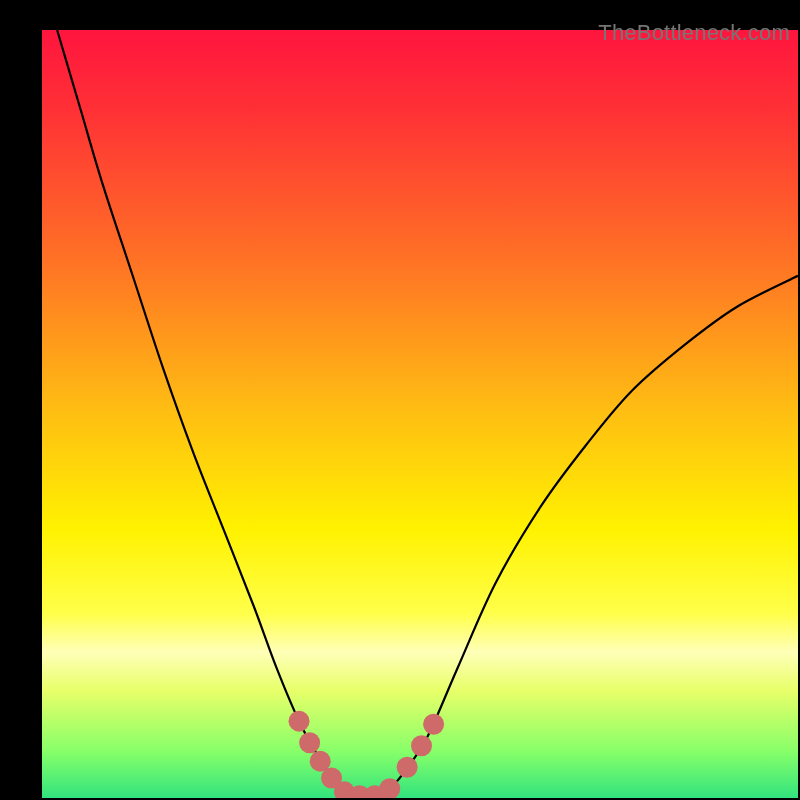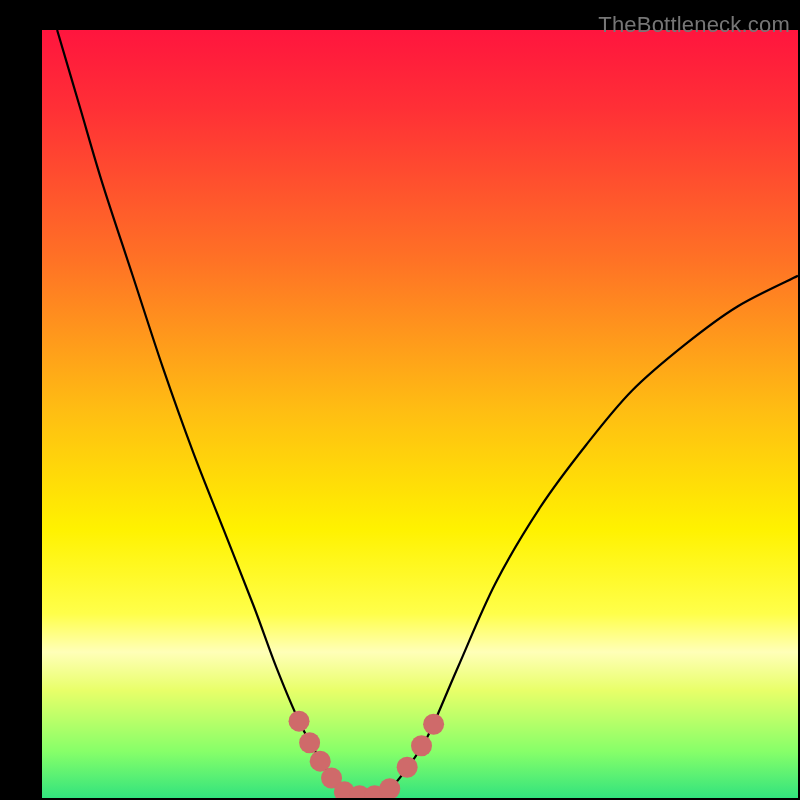--- a/index.html
+++ b/index.html
@@ -14,21 +14,21 @@
   .canvas-wrap {
     position: relative;
     width: 800px;
     height: 800px;
   }
   svg {
     display: block;
   }
   .watermark {
     position: absolute;
-    top: 12px;
+    top: 20px;
     right: 10px;
     color: #767676;
     font-size: 22px;
     letter-spacing: 0.2px;
     font-weight: 400;
     margin-left: 7px;
   }
 </style>
 </head>
 <body>

